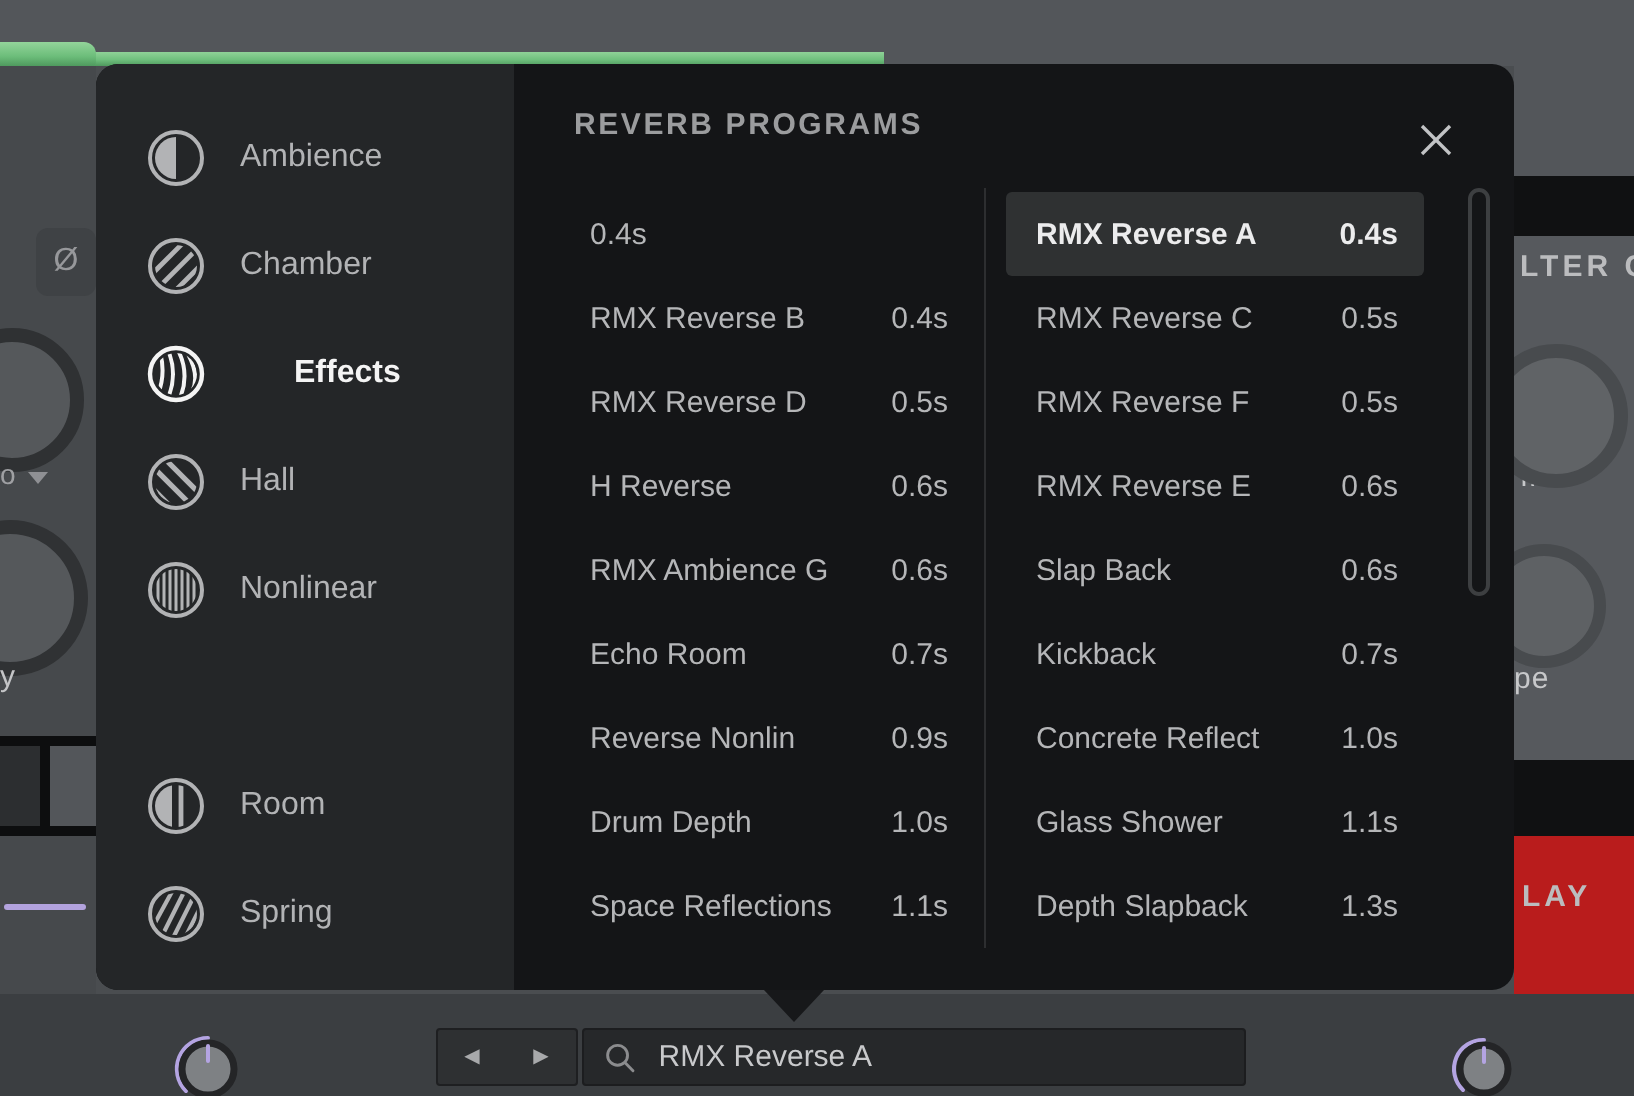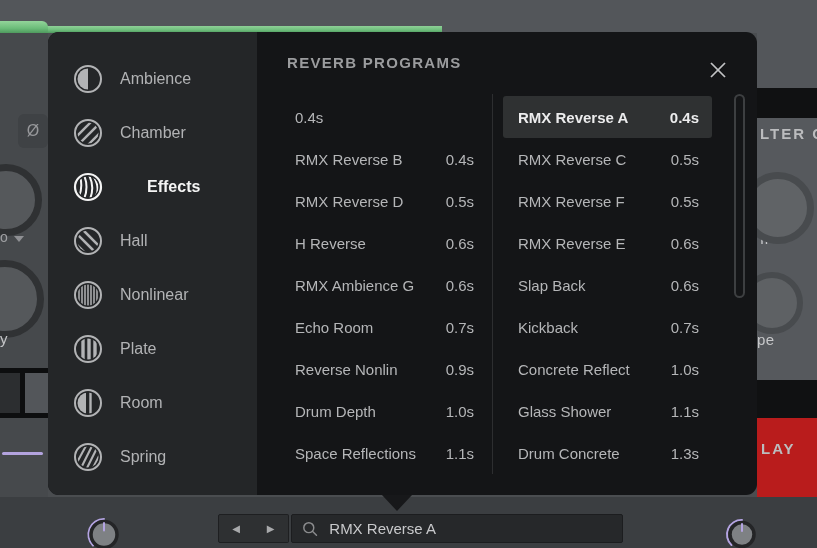--- a/index.html
+++ b/index.html
@@ -217,36 +217,20 @@
             <line x1="12" y1="2" x2="12" y2="28"></line>
               <line x1="15" y1="2" x2="15" y2="28"></line>
             <line x1="18" y1="2" x2="18" y2="28"></line>
               <line x1="21" y1="2" x2="21" y2="28"></line>
             <line x1="24" y1="2" x2="24" y2="28"></line>
           </g>
         </svg>
         <span>Nonlinear</span>
       </div>
 
-      <div class="abs cat" style="top:290px;">
-        <svg width="30" height="30" viewBox="0 0 30 30">
-          <defs>
-              <clipPath id="c5">
-                <circle cx="15" cy="15" r="10.5"></circle>
-              </clipPath>
-            </defs>
-          <circle cx="15" cy="15" r="13" fill="none" stroke="currentColor" stroke-width="2"></circle>
-          <g clip-path="url(#c5)" stroke="currentColor" stroke-width="3.4">
-            <line x1="10" y1="2" x2="10" y2="28"></line>
-              <line x1="16" y1="2" x2="16" y2="28"></line>
-            <line x1="22" y1="2" x2="22" y2="28"></line>
-          </g>
-        </svg>
-        <span>Plate</span>
-      </div>
 
       <div class="abs cat" style="top:344px;">
         <svg width="30" height="30" viewBox="0 0 30 30">
           <defs>
               <clipPath id="c6">
                 <circle cx="15" cy="15" r="10.5"></circle>
               </clipPath>
             </defs>
           <circle cx="15" cy="15" r="13" fill="none" stroke="currentColor" stroke-width="2"></circle>
           <g clip-path="url(#c6)">
@@ -352,21 +336,21 @@
         </div>
         <div class="row">
           <span>Concrete Reflect</span>
           <span>1.0s</span>
         </div>
         <div class="row">
           <span>Glass Shower</span>
           <span>1.1s</span>
         </div>
         <div class="row">
-          <span>Drum Concrete</span>
+          <span>Depth Slapback</span>
           <span>1.3s</span>
         </div>
       </div>
 
       <div class="abs scrollbar"></div>
     </div>
   </div>
 </div>
 
 </body></html>

